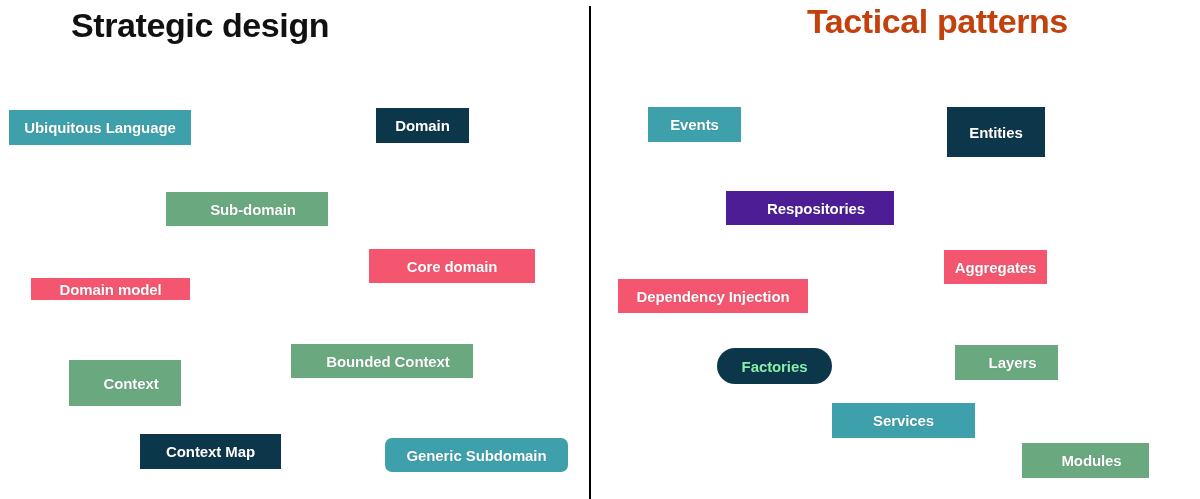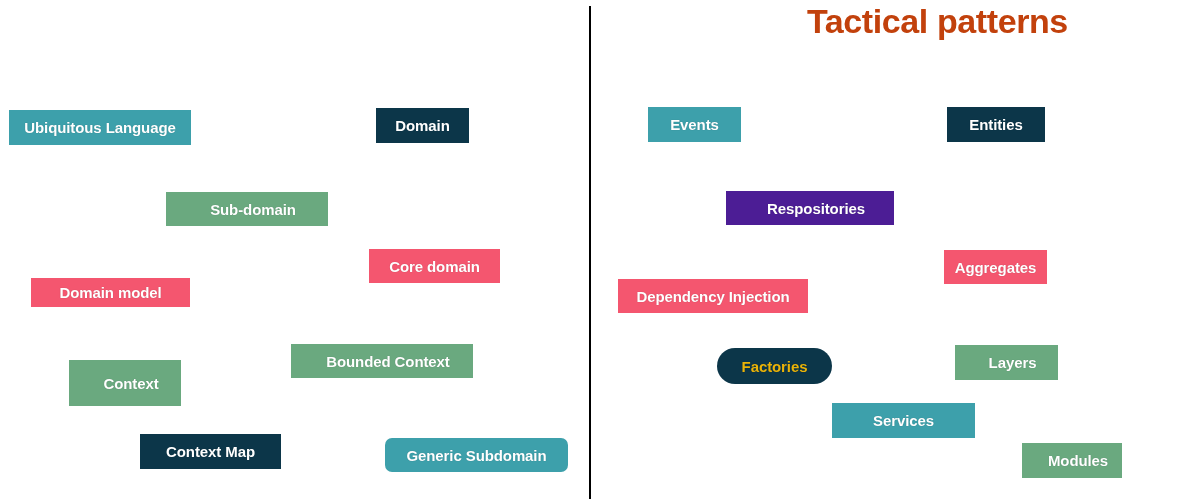--- a/index.html
+++ b/index.html
@@ -59,75 +59,76 @@
   .term-box.t-pink  { background: #f4566f; }
   .term-box.t-navy  { background: #0c3649; }
 
   .term-box .label { display: block; }
 </style>
 </head>
 <body>
 
 <div id="canvas" style="background: rgb(255, 255, 255);">
 
+  <div class="panel-title" id="title-strategic" style="color: rgb(17, 17, 17);">Strategic design</div>
 
   <div class="panel-title" id="title-tactical" style="color: #c2410c;">Tactical patterns</div>
 
   <div id="divider" style="left: 589px; top: 6px; width: 2px; height: 493px; background: rgb(0, 0, 0);"></div>
 
   <div id="boxes-layer">
       <div class="term-box t-teal" style="left: 9px; top: 110px; width: 182px; height: 35px; background: rgb(61, 160, 171); color: rgb(255, 255, 255); text-align: right;">
         <span class="label">Ubiquitous Language</span>
       </div>
       <div class="term-box t-navy" style="left: 376px; top: 108px; width: 93px; height: 35px; background: rgb(12, 54, 73); color: rgb(255, 255, 255);">
         <span class="label">Domain</span>
       </div>
       <div class="term-box t-green" style="left: 166px; top: 192px; width: 162px; height: 34px; background: rgb(106, 169, 127); color: rgb(255, 255, 255);">
         <span class="label">Sub-domain</span>
       </div>
-      <div class="term-box t-pink" style="left: 369px; top: 249px; width: 131px; height: 34px; background: rgb(244, 86, 111); color: rgb(255, 255, 255);">
+      <div class="term-box t-pink" style="left: 369px; top: 249px; width: 166px; height: 34px; background: rgb(244, 86, 111); color: rgb(255, 255, 255);">
         <span class="label">Core domain</span>
       </div>
-      <div class="term-box t-pink" style="left: 31px; top: 278px; width: 159px; height: 29px; background: rgb(244, 86, 111); color: rgb(255, 255, 255);">
+      <div class="term-box t-pink" style="left: 31px; top: 278px; width: 159px; height: 22px; background: rgb(244, 86, 111); color: rgb(255, 255, 255);">
         <span class="label">Domain model</span>
       </div>
       <div class="term-box t-green" style="left: 291px; top: 344px; width: 182px; height: 34px; background: rgb(106, 169, 127); color: rgb(255, 255, 255);">
         <span class="label">Bounded Context</span>
       </div>
       <div class="term-box t-green" style="left: 69px; top: 360px; width: 112px; height: 46px; background: rgb(106, 169, 127); color: rgb(255, 255, 255);">
         <span class="label">Context</span>
       </div>
       <div class="term-box t-navy" style="left: 140px; top: 434px; width: 141px; height: 35px; background: rgb(12, 54, 73); color: rgb(255, 255, 255);">
         <span class="label">Context Map</span>
       </div>
       <div class="term-box t-teal" style="left: 385px; top: 438px; width: 183px; height: 34px; background: rgb(61, 160, 171); color: rgb(255, 255, 255); border-radius: 7px;">
         <span class="label">Generic Subdomain</span>
       </div>
       <div class="term-box t-teal" style="left: 648px; top: 107px; width: 93px; height: 35px; background: rgb(61, 160, 171); color: rgb(255, 255, 255);">
         <span class="label">Events</span>
       </div>
-      <div class="term-box t-navy" style="left: 947px; top: 107px; width: 98px; height: 35px; background: rgb(12, 54, 73); color: rgb(255, 255, 255);">
+      <div class="term-box t-navy" style="left: 947px; top: 107px; width: 98px; height: 50px; background: rgb(12, 54, 73); color: rgb(255, 255, 255);">
         <span class="label">Entities</span>
       </div>
       <div class="term-box t-green" style="left: 726px; top: 191px; width: 168px; height: 34px; background: #4c1d95; color: rgb(255, 255, 255);">
         <span class="label">Respositories</span>
       </div>
       <div class="term-box t-pink" style="left: 944px; top: 250px; width: 103px; height: 34px; background: rgb(244, 86, 111); color: rgb(255, 255, 255);">
         <span class="label">Aggregates</span>
       </div>
       <div class="term-box t-pink" style="left: 618px; top: 279px; width: 190px; height: 34px; background: rgb(244, 86, 111); color: rgb(255, 255, 255);">
         <span class="label">Dependency Injection</span>
       </div>
-      <div class="term-box t-navy" style="left: 717px; top: 348px; width: 115px; height: 36px; background: rgb(12, 54, 73); color: #eab308; border-radius: 18px;">
+      <div class="term-box t-navy" style="left: 717px; top: 348px; width: 115px; height: 36px; background: rgb(12, 54, 73); color: #86efac; border-radius: 18px;">
         <span class="label">Factories</span>
       </div>
       <div class="term-box t-green" style="left: 955px; top: 345px; width: 103px; height: 35px; background: rgb(106, 169, 127); color: rgb(255, 255, 255);">
         <span class="label">Layers</span>
       </div>
       <div class="term-box t-teal" style="left: 832px; top: 403px; width: 143px; height: 35px; background: rgb(61, 160, 171); color: rgb(255, 255, 255);">
         <span class="label">Services</span>
       </div>
-      <div class="term-box t-green" style="left: 1022px; top: 443px; width: 100px; height: 35px; background: rgb(106, 169, 127); color: rgb(255, 255, 255);">
+      <div class="term-box t-green" style="left: 1022px; top: 443px; width: 127px; height: 35px; background: rgb(106, 169, 127); color: rgb(255, 255, 255);">
         <span class="label">Modules</span>
       </div>
     </div>
 
 </div>
 
 </body></html>

